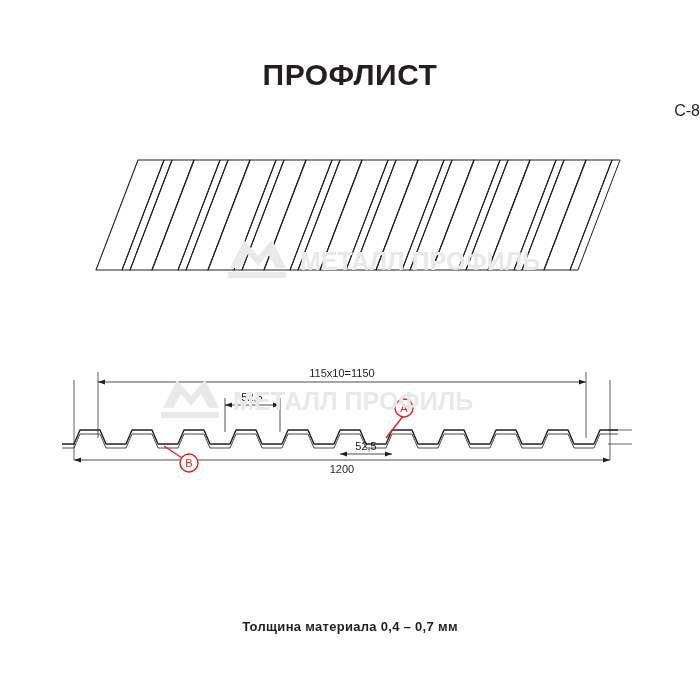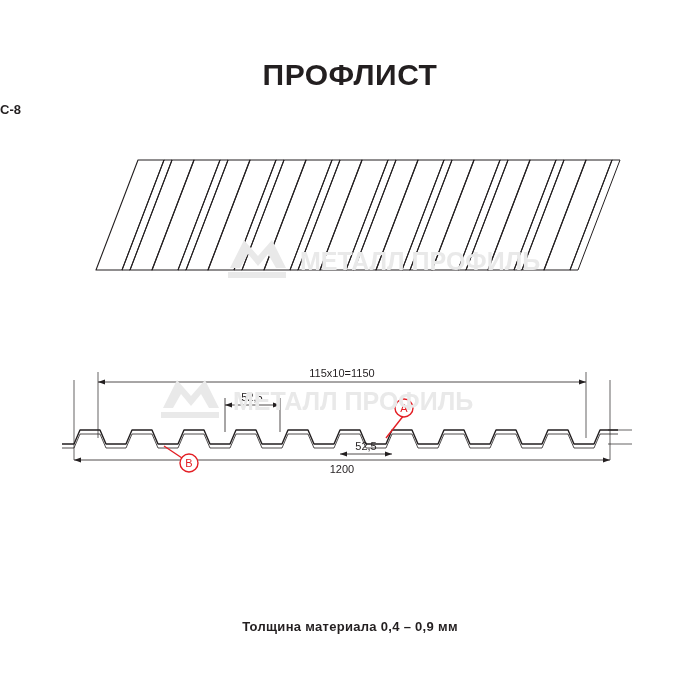--- a/index.html
+++ b/index.html
@@ -27,23 +27,23 @@
     text-align: center;
     font-size: 30px;
     font-weight: bold;
     letter-spacing: 0.5px;
   }
   .subtitle {
     position: absolute;
     top: 102px;
     left: 0;
     width: 700px;
-    text-align: left;
-    font-size: 13px;
-    font-weight: bold;
+    text-align: right;
+    font-size: 16px;
+    font-weight: normal;
   }
   .footer {
     position: absolute;
     top: 619px;
     left: 0;
     width: 700px;
     text-align: center;
     font-size: 13px;
     font-weight: bold;
     letter-spacing: 0.3px;
@@ -229,15 +229,15 @@
   <div class="wm wm2">
     <svg width="330" height="60" viewBox="0 0 330 60">
       <g fill="#e9e9e9" stroke="none">
         <path d="M8 40 L22 12 L36 28 L50 12 L64 40 L54 40 L46 26 L36 38 L26 26 L18 40 Z"></path>
         <rect x="6" y="44" width="58" height="6"></rect>
       </g>
       <text x="78" y="42" font-size="25" font-weight="bold" fill="#e9e9e9">МЕТАЛЛ ПРОФИЛЬ</text>
     </svg>
   </div>
 
-  <div class="footer">Толщина материала 0,4 – 0,9 мм</div>
+  <div class="footer">Толщина материала 0,4 – 0,7 мм</div>
 
 </div>
 
 </body></html>

